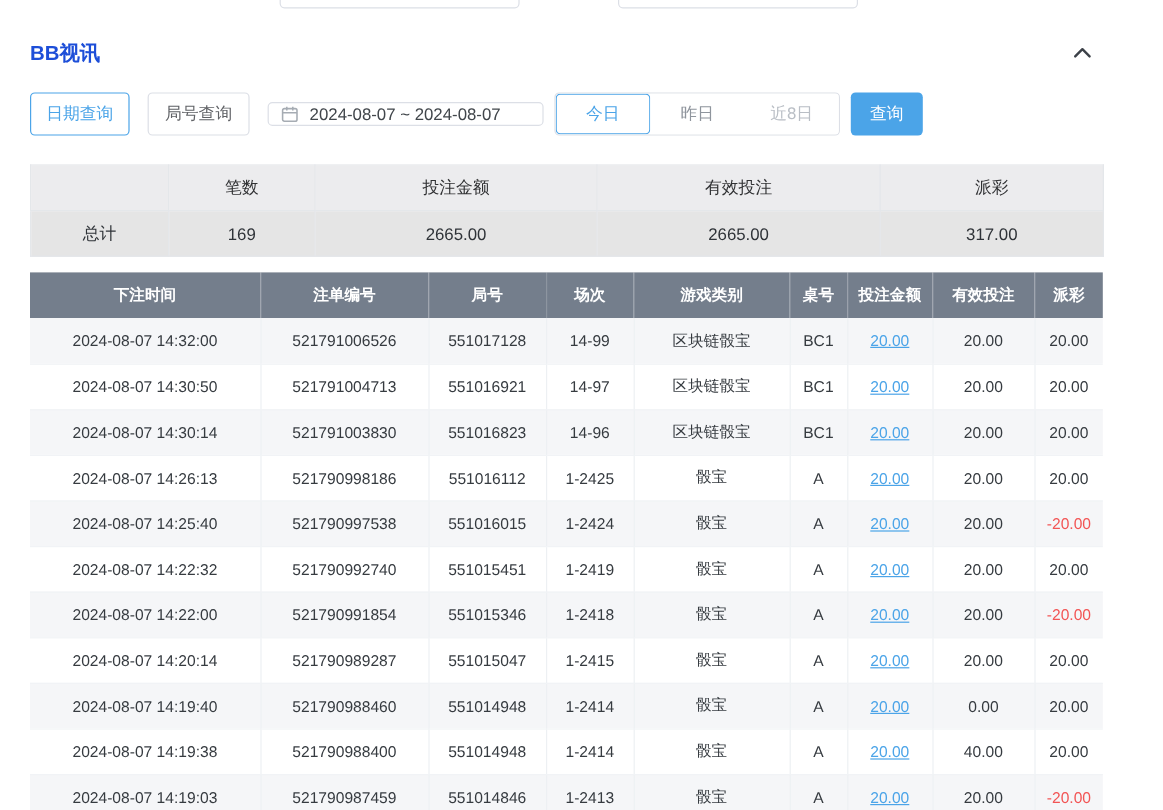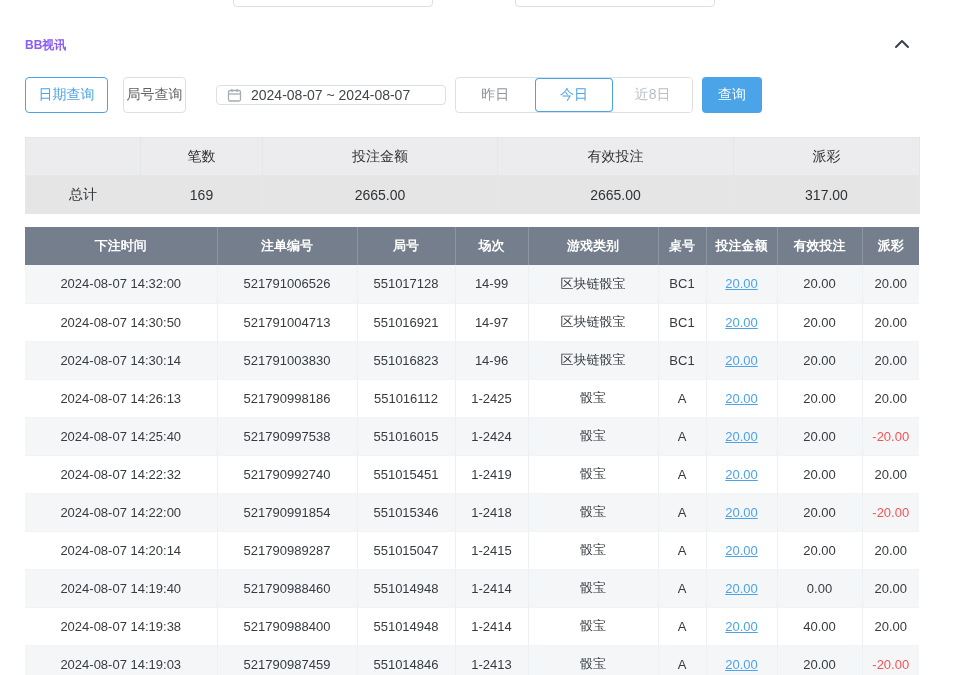--- a/index.html
+++ b/index.html
@@ -19,28 +19,28 @@
     font-family:"Liberation Sans","DejaVu Sans",sans-serif;color:var(--text);
   }
   
   .cropped-input{position:absolute;top:-31px;height:38px;width:200px;background:#fff;
     border:1px solid #dcdfe6;border-radius:4px;}
   .cropped-input.one{left:233px;}
   .cropped-input.two{left:515px;}
 
   .section-header{display:flex;justify-content:space-between;align-items:center;
     padding:0 57px 0 25px;margin-top:35px;}
-  .section-title{font-size:12px;font-weight:bold;color:#8b5cf6;line-height:18px;}
+  .section-title{font-size:17px;font-weight:bold;color:#1d4ed8;line-height:18px;}
   .chevron-btn{background:none;border:none;cursor:pointer;display:flex;align-items:center;padding:2px;}
 
   .filter-bar{display:flex;align-items:center;margin:23px 25px 0 25px;height:36px;}
   .btn{height:36px;border-radius:4px;background:#fff;font-size:14px;cursor:pointer;
     font-family:inherit;}
   .btn-date-query{width:83px;border:1px solid var(--accent);color:var(--accent);margin-right:15px;font-family:Liberation Serif, serif;}
-  .btn-round-query{width:63px;border:1px solid #dcdfe6;color:#606266;margin-right:30px;}
+  .btn-round-query{width:85px;border:1px solid #dcdfe6;color:#606266;margin-right:15px;}
   .date-input{width:230px;height:20px;border:1px solid #dcdfe6;border-radius:4px;background:#fff;
     display:flex;align-items:center;padding:0 10px;margin-right:9px;cursor:pointer;}
   .date-input .cal{display:flex;margin-right:9px;}
   .date-input .date-text{font-size:14px;color:#41464b;white-space:nowrap;}
   .range-group{width:238px;height:36px;border:1px solid #dcdfe6;border-radius:4px;background:#fff;
     display:flex;overflow:hidden;margin-right:9px;}
   .seg{flex:1;border:none;background:#fff;font-size:14px;color:var(--muted);cursor:pointer;
     font-family:inherit;border-radius:4px;}
   .seg + .seg{border-radius:0;}
   .seg.active{color:var(--accent);box-shadow:inset 0 0 0 1px var(--accent);border-radius:4px;}
@@ -91,22 +91,22 @@
       <svg width="15" height="15" viewBox="0 0 14 15">
           <rect x="1" y="2.5" width="12" height="10.5" rx="1.5" fill="none" stroke="#a6acb3" stroke-width="1.3"></rect>
           <line x1="1" y1="6" x2="13" y2="6" stroke="#a6acb3" stroke-width="1.3"></line>
           <line x1="4.5" y1="1" x2="4.5" y2="4" stroke="#a6acb3" stroke-width="1.3"></line>
           <line x1="9.5" y1="1" x2="9.5" y2="4" stroke="#a6acb3" stroke-width="1.3"></line>
         </svg>
     </span>
     <span class="date-text">2024-08-07 ~ 2024-08-07</span>
   </div>
   <div class="range-group">
+    <button class="seg active">今日</button>
     <button class="seg">昨日</button>
-    <button class="seg active">今日</button>
     <button class="seg faint">近8日</button>
   </div>
   <button class="btn btn-search">查询</button>
 </div>
 
 <table class="summary">
   <colgroup>
       <col style="width:115px">
       <col style="width:122px">
       <col style="width:235px">

